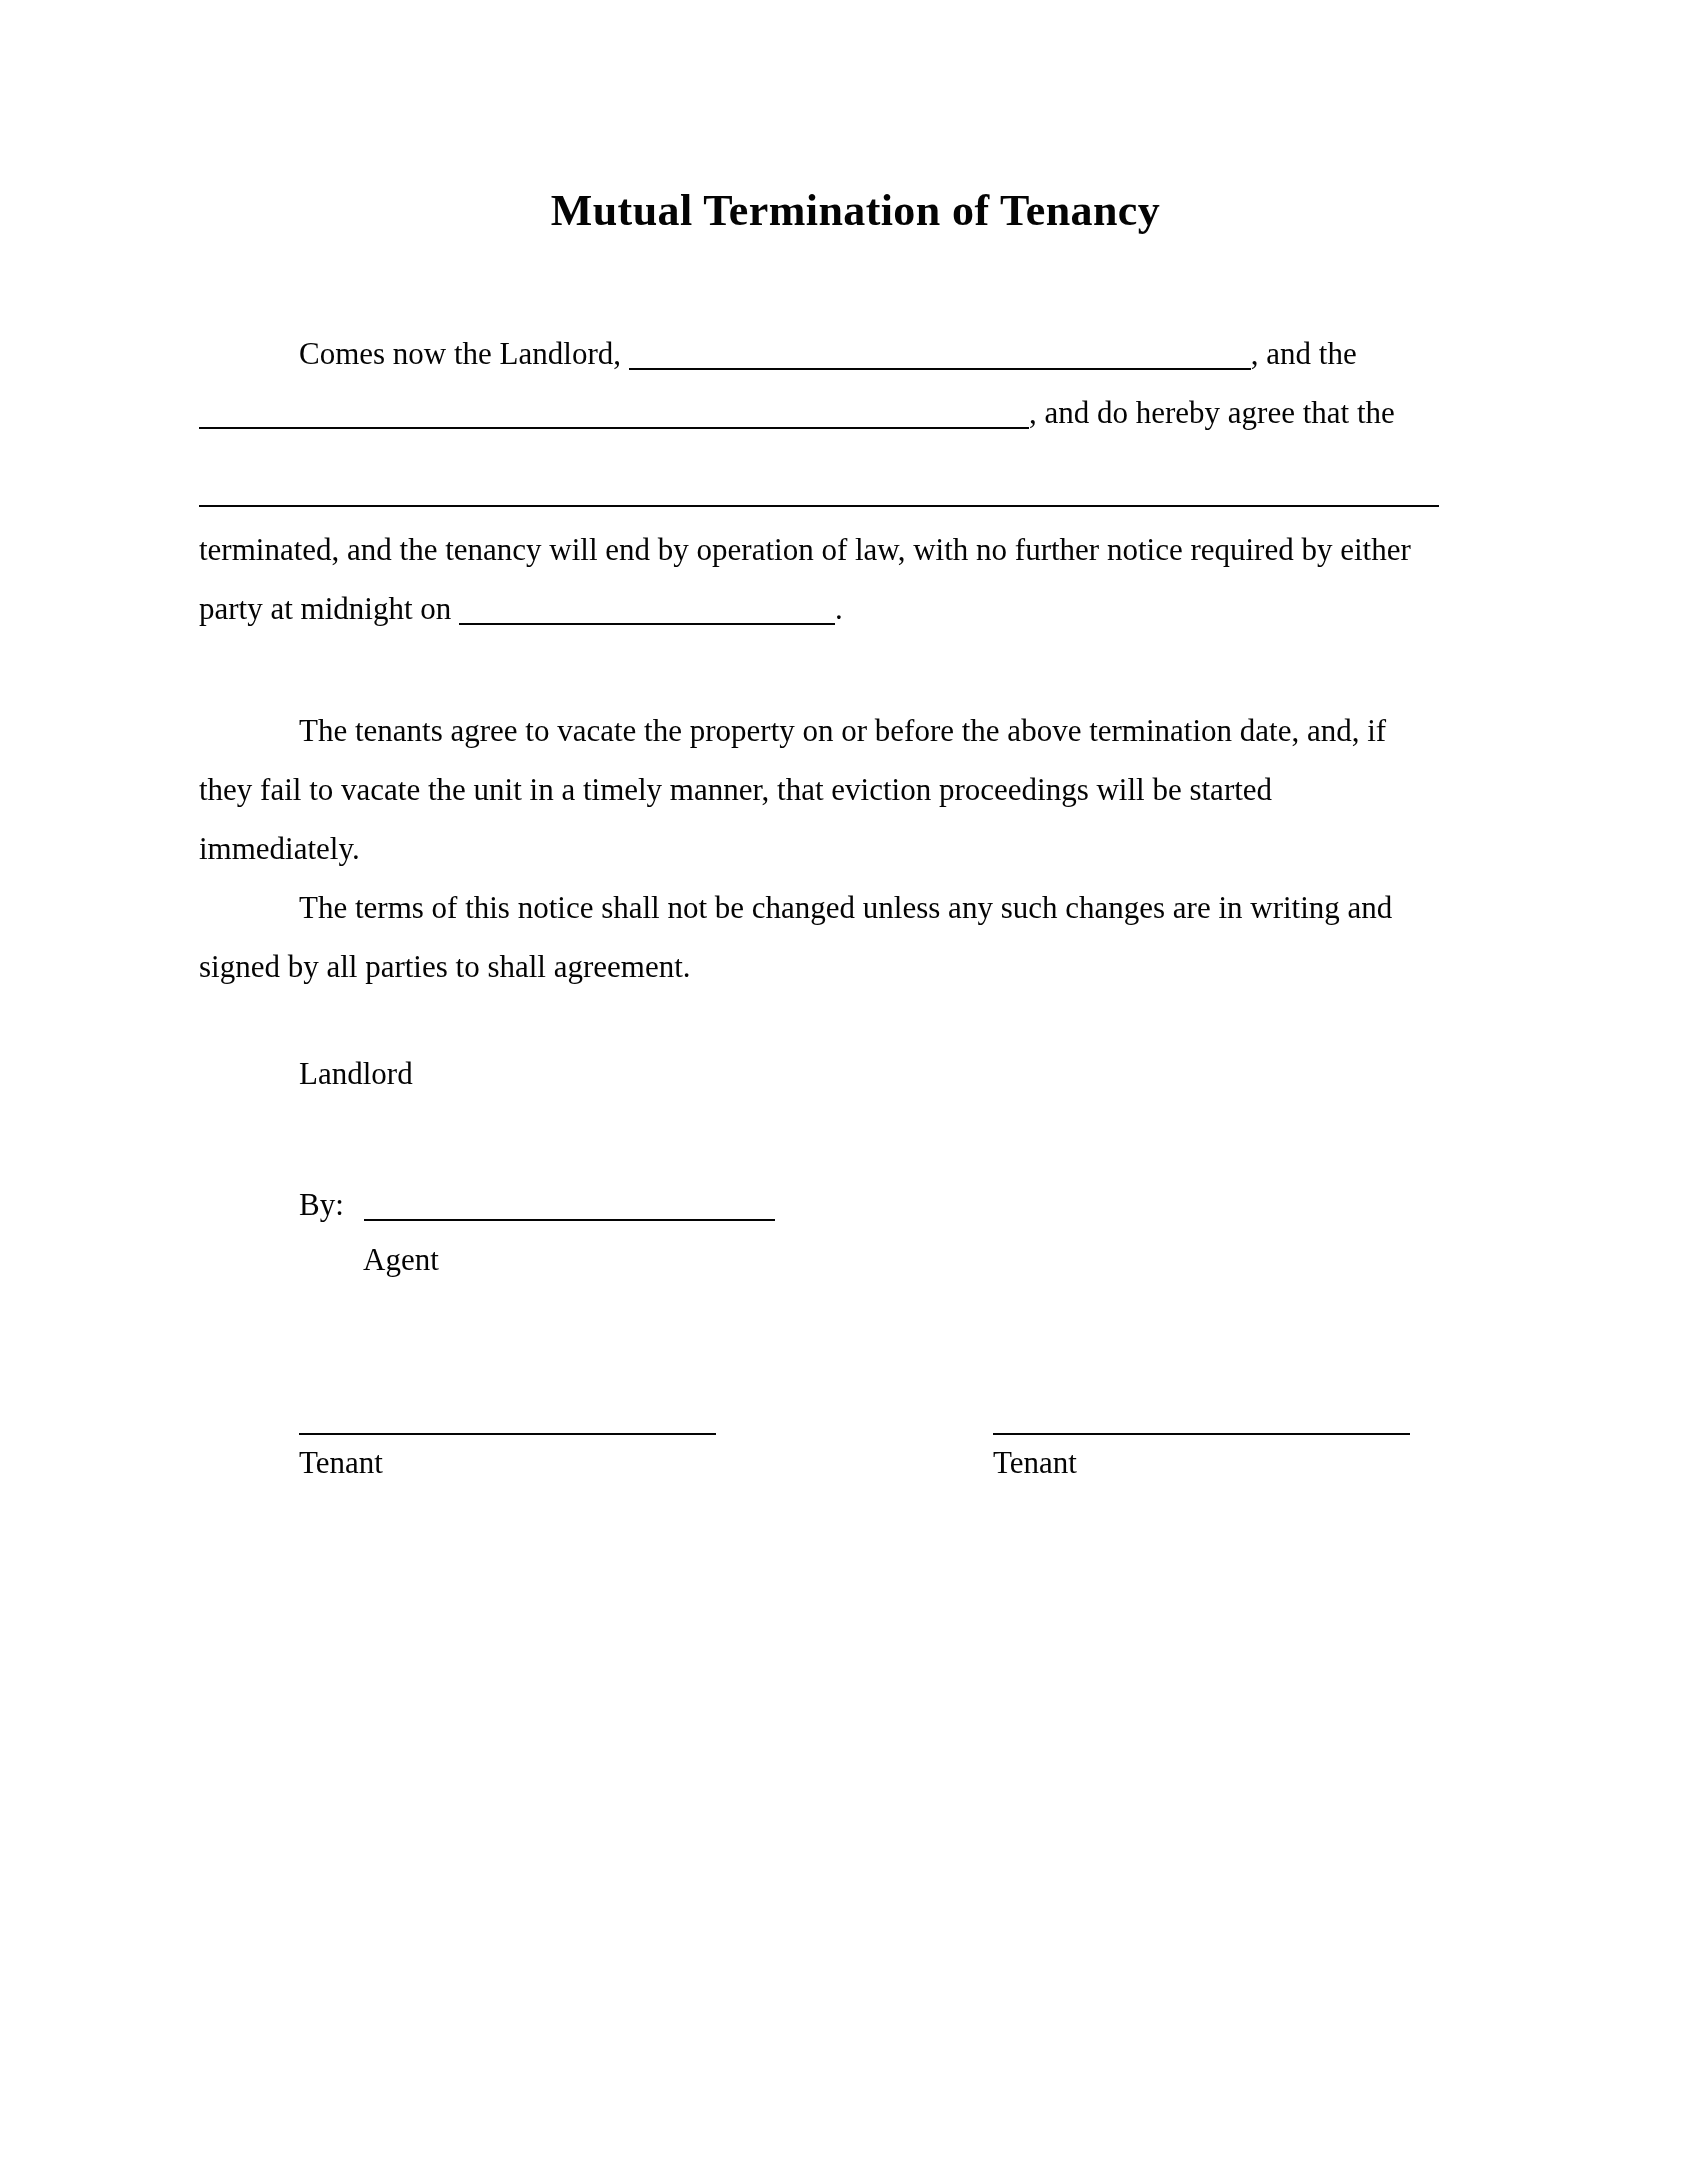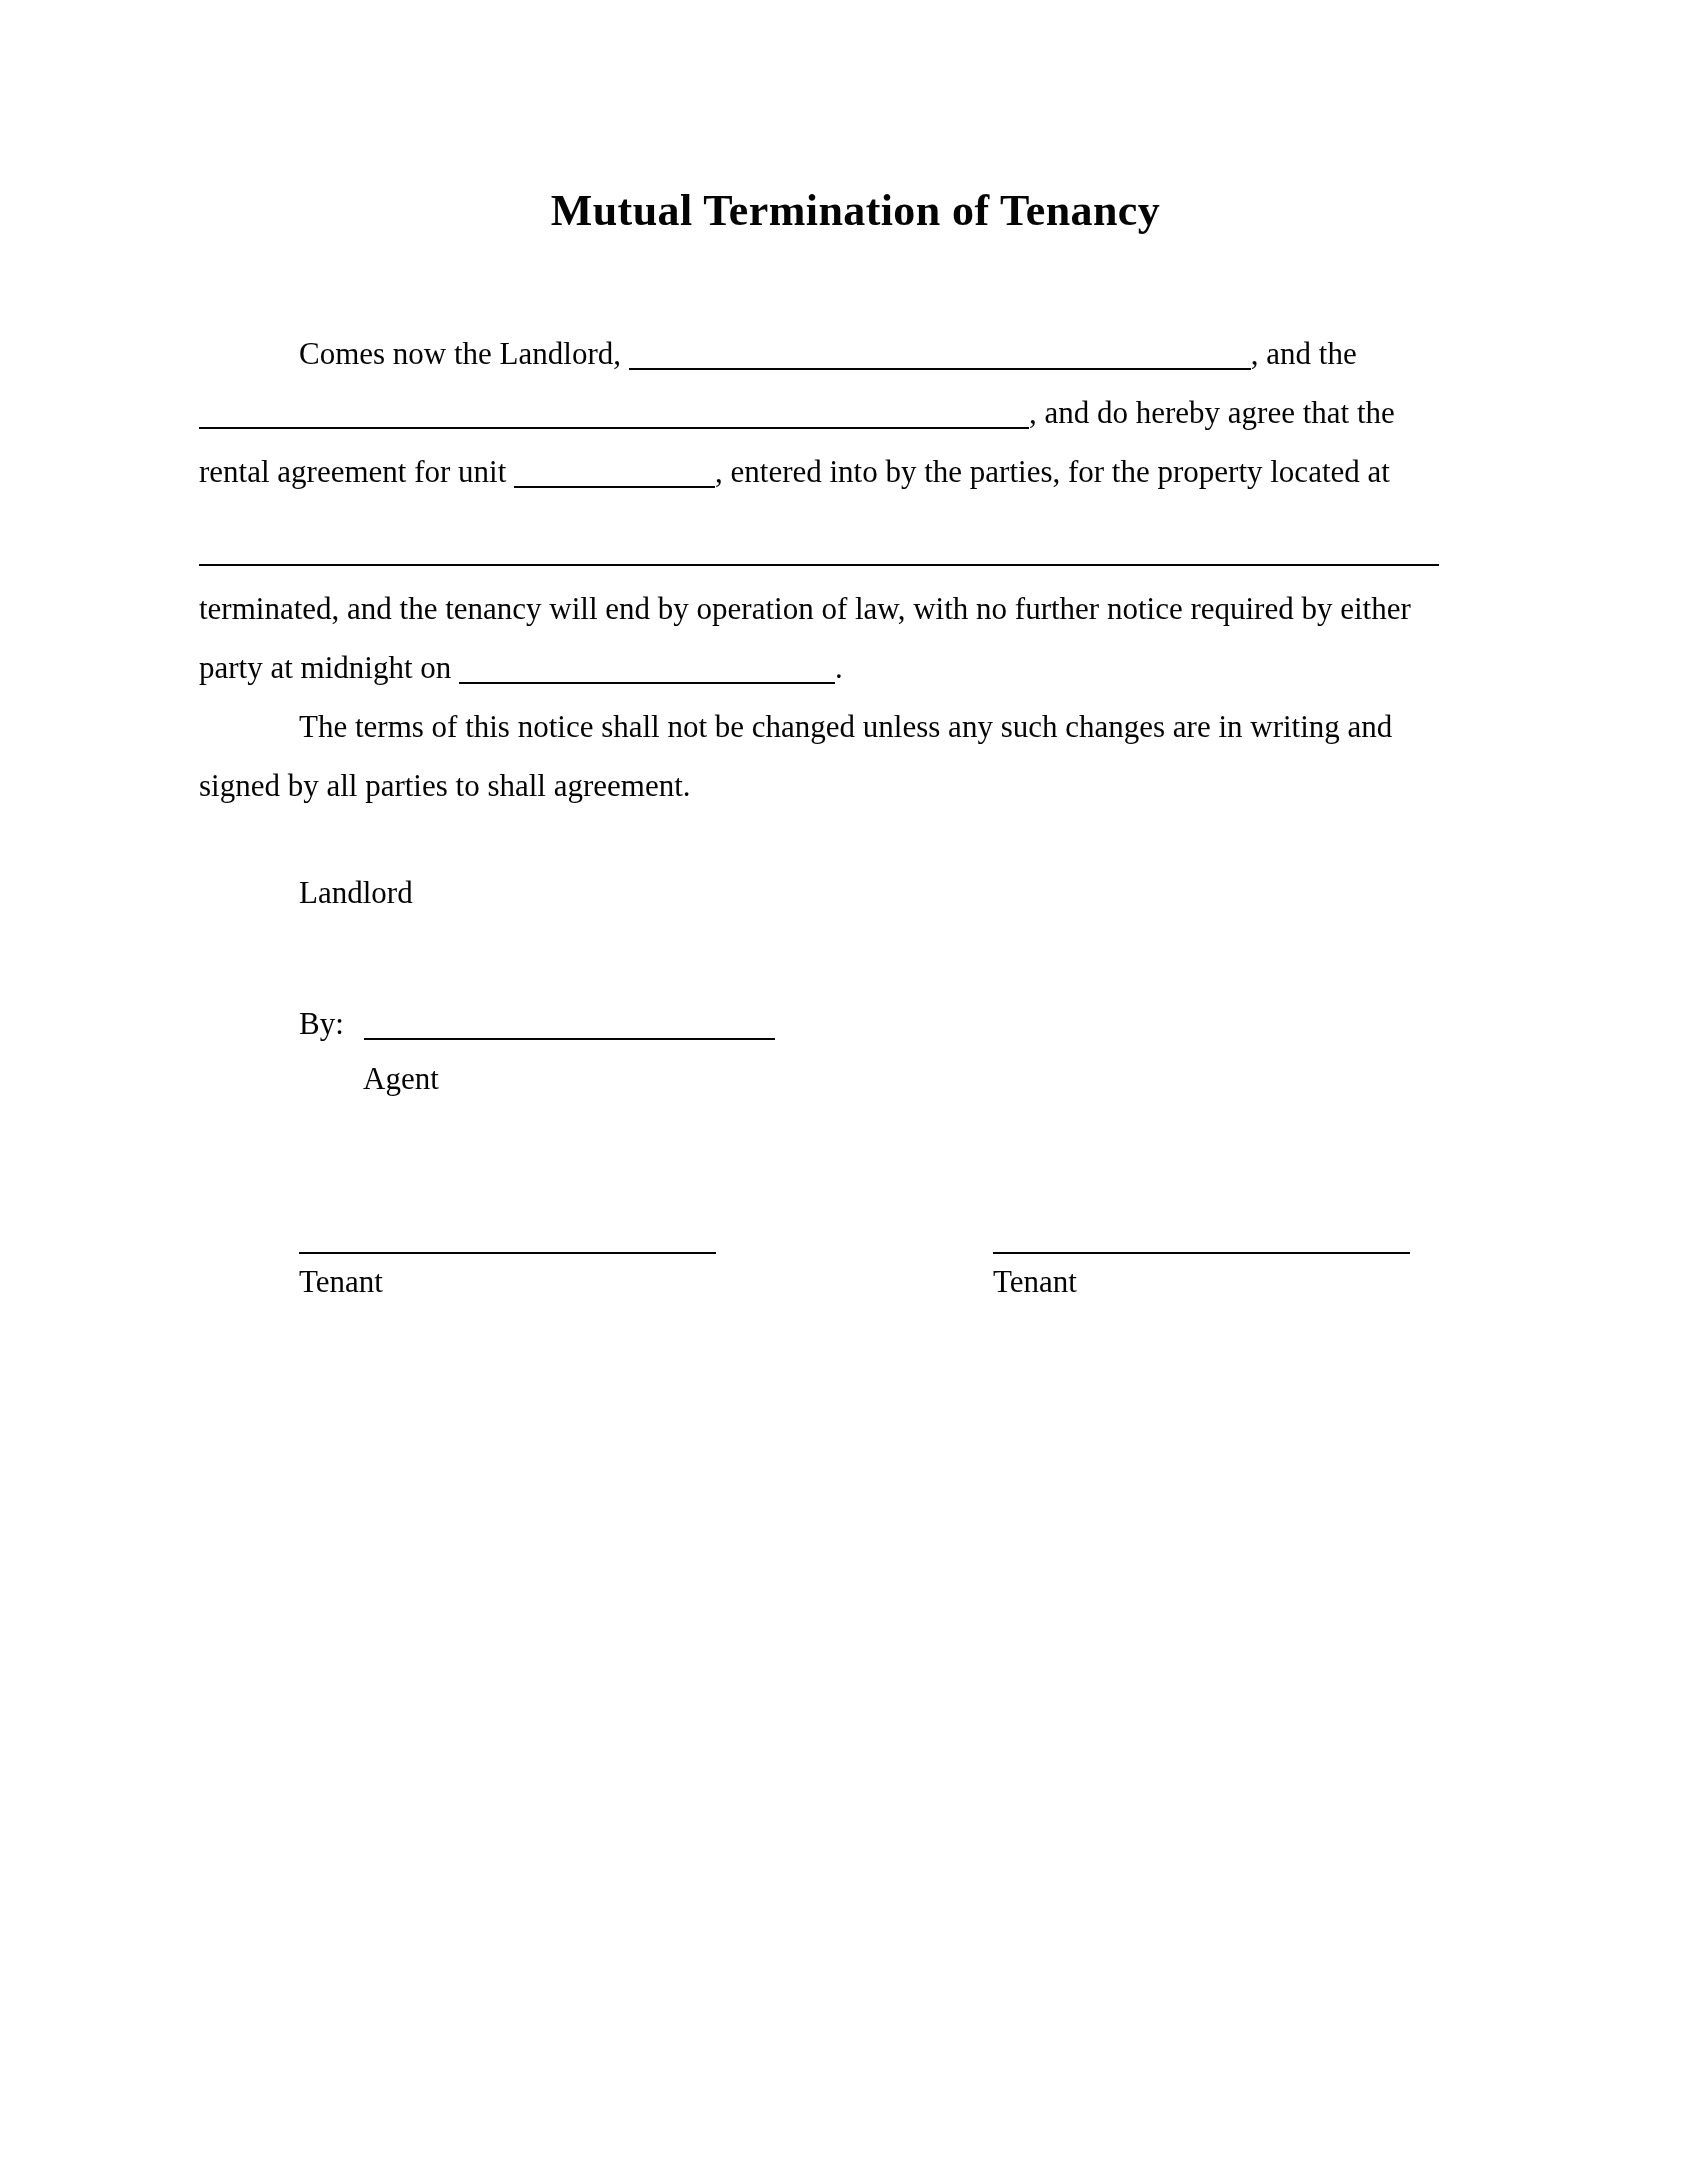--- a/index.html
+++ b/index.html
@@ -82,34 +82,35 @@
   <h1 class="doc-title">Mutual Termination of Tenancy</h1>
 
   <div class="para p1">
     <div class="line indent">
       <span>Comes now the Landlord,</span>
       <span class="blank bw712"></span><span>, and the</span>
     </div>
     <div class="line">
       <span class="blank bw950"></span><span>, and do hereby agree that the</span>
     </div>
-    <div class="line">
-      <span>rental agreement for unit</span>
-      <span class="blank bw230"></span><span>, entered into by the parties, for the property located at</span>
-    </div>
     <div class="line gap-before">
       <span class="blank bw1420"></span>
     </div>
     <div class="line">terminated, and the tenancy will end by operation of law, with no further notice required by either</div>
     <div class="line">
       <span>party at midnight on</span>
       <span class="blank bw430"></span><span>.</span>
     </div>
   </div>
 
+  <div class="para p2">
+    <div class="line indent">The tenants agree to vacate the property on or before the above termination date, and, if</div>
+    <div class="line">they fail to vacate the unit in a timely manner, that eviction proceedings will be started</div>
+    <div class="line">immediately.</div>
+  </div>
 
   <div class="para p3">
     <div class="line indent">The terms of this notice shall not be changed unless any such changes are in writing and</div>
     <div class="line">signed by all parties to shall agreement.</div>
   </div>
 
   <div class="sig-block">
     <div class="landlord-label">Landlord</div>
 
     <div class="by-row">

